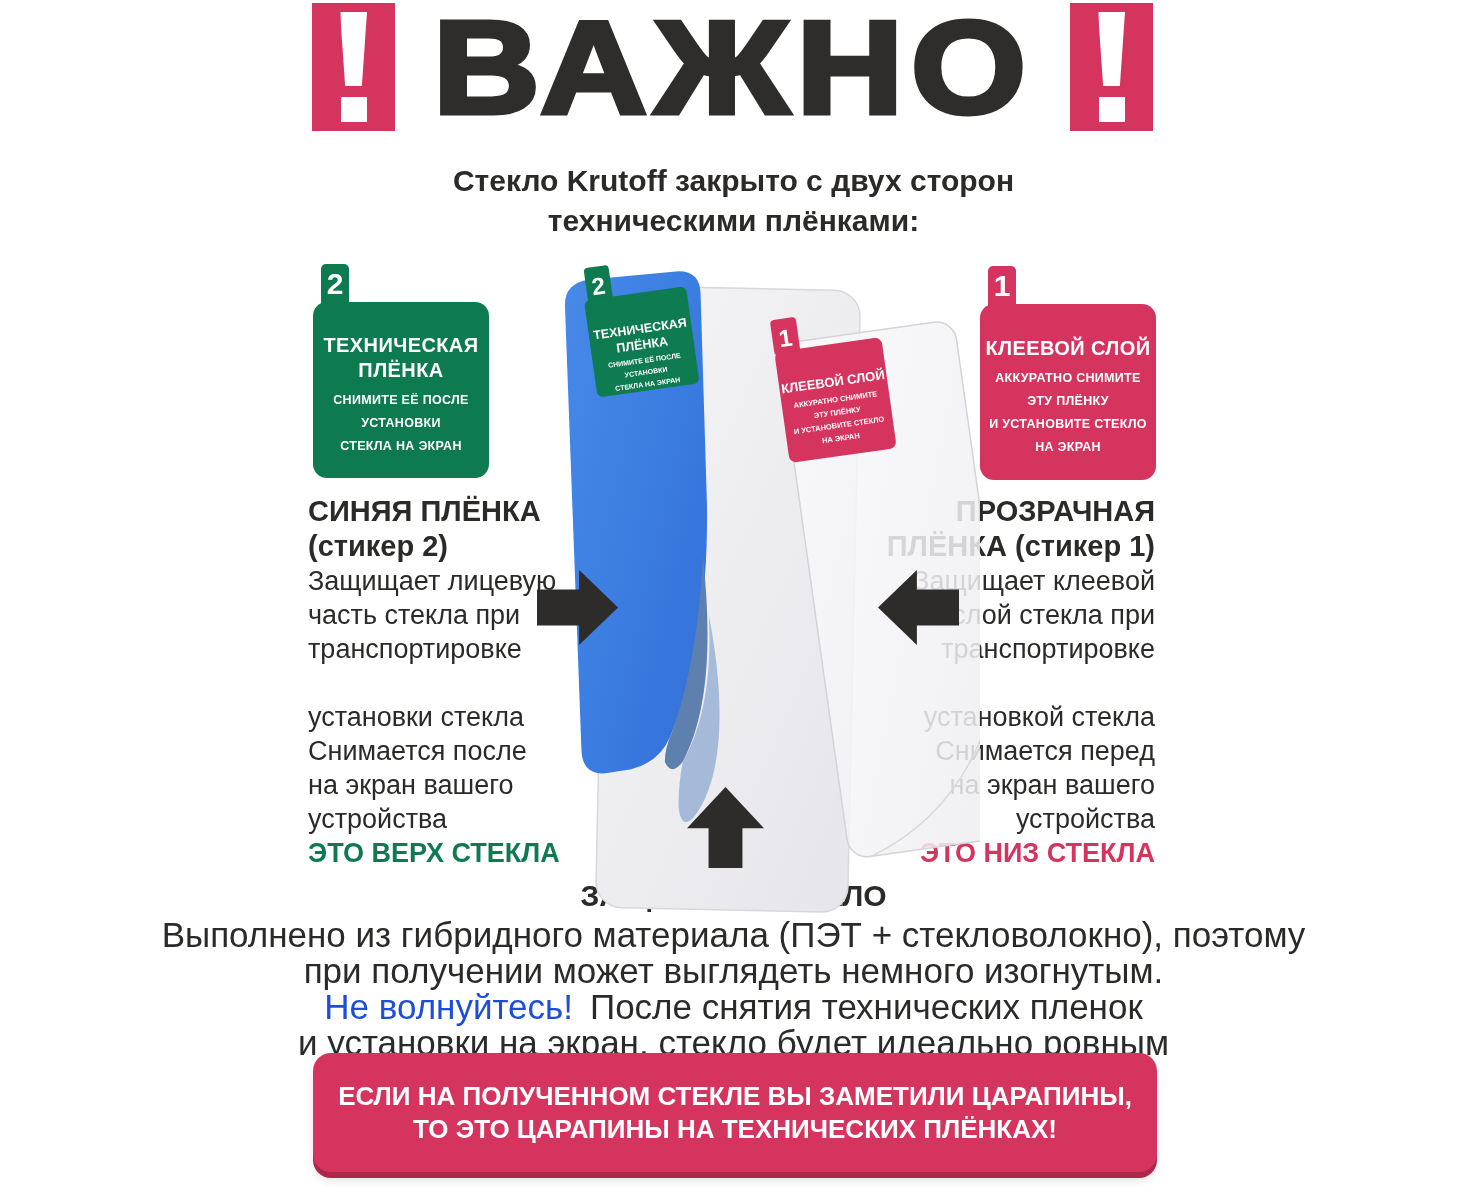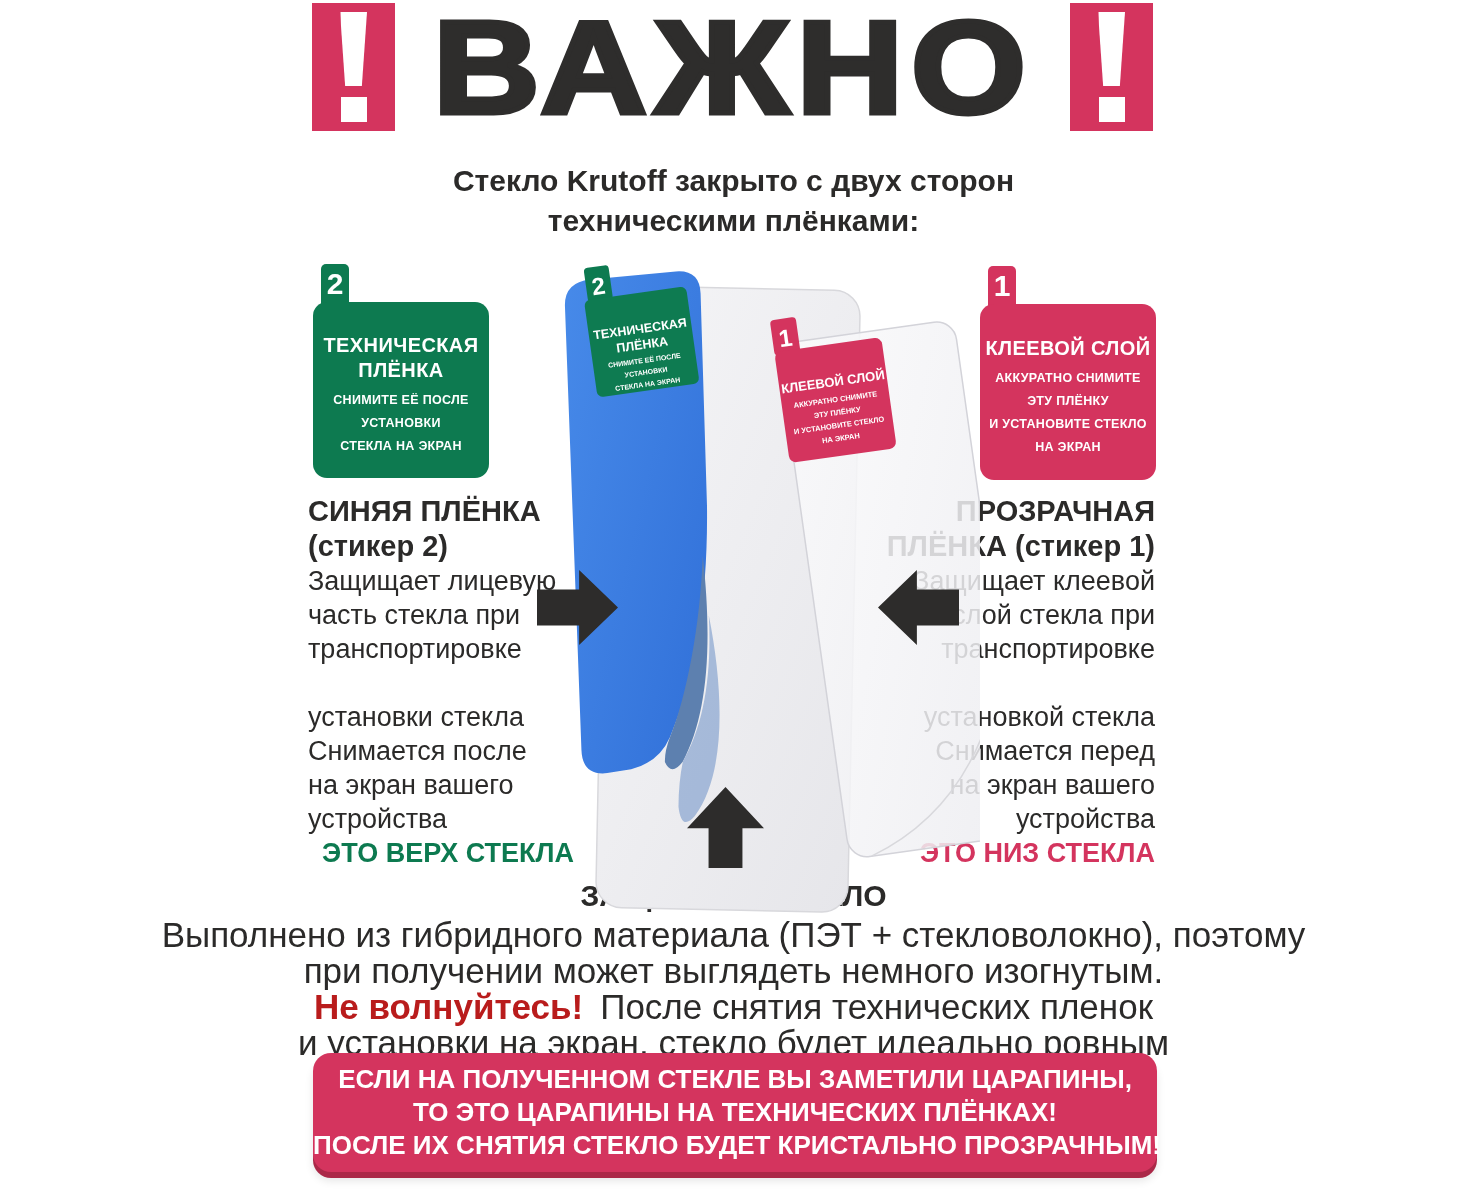--- a/index.html
+++ b/index.html
@@ -34,21 +34,21 @@
   .sticker-green { left:313px; top:264px; --c:#0d7a50; }
   .sticker-red  { left:980px; top:266px; --c:#d4345e; }
 
   
   .col { position:absolute; top:494px; width:280px; font-size:27px; line-height:34px; }
   .col div { white-space:nowrap; }
   .col .h { font-size:29px; font-weight:bold; line-height:35px; }
   .col .gap { height:34px; }
   .col-left { left:308px; text-align:left; }
   .col-right { left:875px; text-align:right; }
-  .foot-green { color:#0d7a50; font-weight:bold;text-align:center; }
+  .foot-green { color:#0d7a50; font-weight:bold; }
   .foot-red { color:#d4345e; font-weight:bold; }
 
   
   .arrow { position:absolute; background:#2d2c2b; z-index:6; }
   .arrow-right { left:537px; top:570px; width:81px; height:75px;
     clip-path:polygon(0 26%,52% 26%,52% 0,100% 50%,52% 100%,52% 74%,0 74%); }
   .arrow-left { left:878px; top:570px; width:81px; height:75px;
     clip-path:polygon(100% 26%,48% 26%,48% 0,0 50%,48% 100%,48% 74%,100% 74%); }
   .arrow-up { left:687px; top:787px; width:77px; height:81px;
     clip-path:polygon(50% 0,100% 51%,72% 51%,72% 100%,28% 100%,28% 51%,0 51%); }
@@ -56,21 +56,21 @@
   
   .illus { position:absolute; left:550px; top:258px; z-index:2; }
   .illus text { font-family:"Liberation Sans", sans-serif; fill:#ffffff; font-weight:bold; }
 
   
   .glass-heading { position:absolute; top:879px; left:0; right:0; text-align:center;
     font-size:30px; font-weight:bold; }
   .glass-par { position:absolute; top:917px; left:0; right:0; text-align:center;
     font-size:35px; line-height:36px; }
   .glass-par div { white-space:nowrap; }
-  .accent-green { color:#b91c1c; font-weight:bold; margin-right:17px; }
+  .accent-green { color:#1d4ed8; font-weight:normal; margin-right:17px; }
 
   
   .banner { position:absolute; left:313px; top:1053px; width:844px; height:119px;
     background:#d4345e; border-radius:18px; color:#fff; text-align:center; font-weight:bold;
     font-size:26px; line-height:33px; display:flex; flex-direction:column; justify-content:center;
     box-shadow:0 6px 0 #ab2848, 0 9px 8px rgba(0,0,0,0.10); }
   .banner div { white-space:nowrap; }
 </style>
 </head>
 <body>
@@ -207,16 +207,15 @@
   <div class="glass-par">
     <div>Выполнено из гибридного материала (ПЭТ + стекловолокно), поэтому</div>
     <div>при получении может выглядеть немного изогнутым.</div>
     <div><span class="accent-green">Не волнуйтесь!</span><span>После снятия технических пленок</span></div>
     <div>и установки на экран, стекло будет идеально ровным</div>
   </div>
 
   <div class="banner">
     <div>ЕСЛИ НА ПОЛУЧЕННОМ СТЕКЛЕ ВЫ ЗАМЕТИЛИ ЦАРАПИНЫ,</div>
     <div>ТО ЭТО ЦАРАПИНЫ НА ТЕХНИЧЕСКИХ ПЛЁНКАХ!</div>
-    <div>ПОСЛЕ ИХ СНЯТИЯ СТЕКЛО БУДЕТ КРИСТАЛЬНО ПРОЗРАЧНЫМ!</div>
   </div>
 
 </div>
 
 </body></html>

